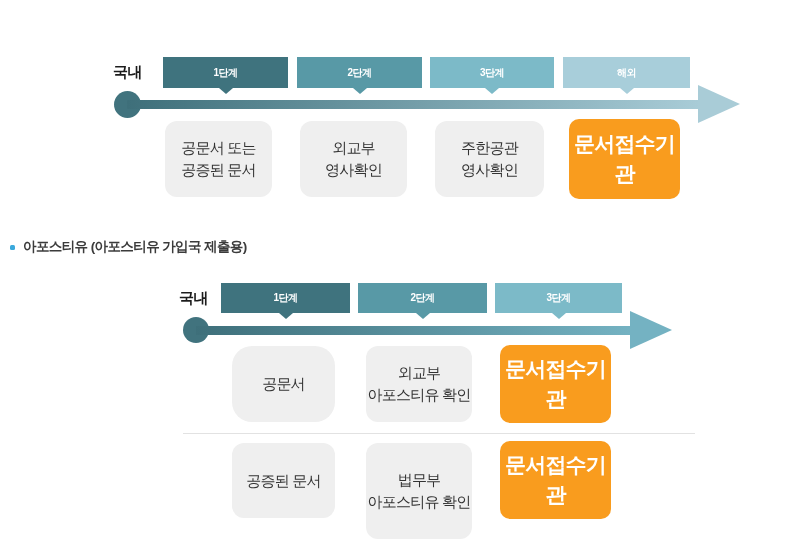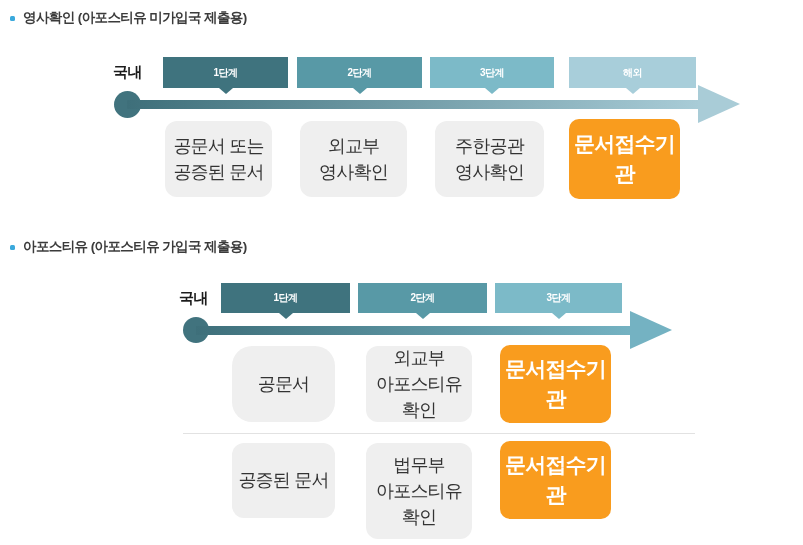--- a/index.html
+++ b/index.html
@@ -40,59 +40,55 @@
   }
   .step::after {
     content: ""; position: absolute; top: 100%; left: 50%; margin-left: -7px;
     width: 0; height: 0;
     border-left: 7px solid transparent; border-right: 7px solid transparent;
     border-top: 6px solid transparent;
   }
   .step-c1 { background: #3F737E; } .step-c1::after { border-top-color: #3F737E; }
   .step-c2 { background: #5899A6; } .step-c2::after { border-top-color: #5899A6; }
   .step-c3 { background: #7CBAC8; } .step-c3::after { border-top-color: #7CBAC8; }
-  .step-c4 { background: #A8CEDA; margin-left: 6px; } .step-c4::after { border-top-color: #A8CEDA; }
+  .step-c4 { background: #A8CEDA; } .step-c4::after { border-top-color: #A8CEDA; }
 
   
   .start-dot { position: absolute; border-radius: 50%; background: #41737E; }
   .arrow-line { position: absolute; }
   .arrow-line.s1 { background: linear-gradient(to right, #3E6F7A, #A9CCD7); }
   .arrow-line.s2 { background: linear-gradient(to right, #3E6F7A, #74B2C2); }
   .arrow-head {
     position: absolute; width: 0; height: 0;
     border-top: 19px solid transparent; border-bottom: 19px solid transparent;
   }
   .arrow-head.s1 { border-left: 42px solid #A9CCD7; }
   .arrow-head.s2 { border-left: 42px solid #74B2C2; }
 
   
   .card {
     position: absolute;
     display: flex; align-items: center; justify-content: center;
     text-align: center; white-space: pre-line;
     background: #EFEFEF; border-radius: 12px;
-    font-size: 18px; color: #333333; line-height: 1.45;
+    font-size: 15px; color: #333333; line-height: 1.45;
     letter-spacing: -0.8px;
   }
   .card.orange {
     background: #F99C1E; border-radius: 10px;
     color: #ffffff; font-weight: 700; font-size: 21px;
   }
 
   .divider { position: absolute; height: 1px; background: #E2E2E2; }
 </style>
 </head>
 <body>
 
 <div class="canvas">
 
-  <div class="section-title" style="top: 9px;">
-    <span class="bullet"></span>
-    <span class="title-text">영사확인 (아포스티유 미가입국 제출용)</span>
-  </div>
 
   <div class="region-label" style="left: 113px; top: 63px;">국내</div>
 
   <div class="step step-c1" style="left: 163px; top: 57px; width: 125px;">1단계</div>
   <div class="step step-c2" style="left: 297px; top: 57px; width: 125px;">2단계</div>
   <div class="step step-c3" style="left: 430px; top: 57px; width: 124px;">3단계</div>
   <div class="step step-c4" style="left: 563px; top: 57px; width: 127px;">해외</div>
 
   <div class="start-dot" style="left: 114px; top: 91px; width: 27px; height: 27px;"></div>
   <div class="arrow-line s1" style="left: 127px; top: 100px; width: 573px; height: 9px;"></div>

